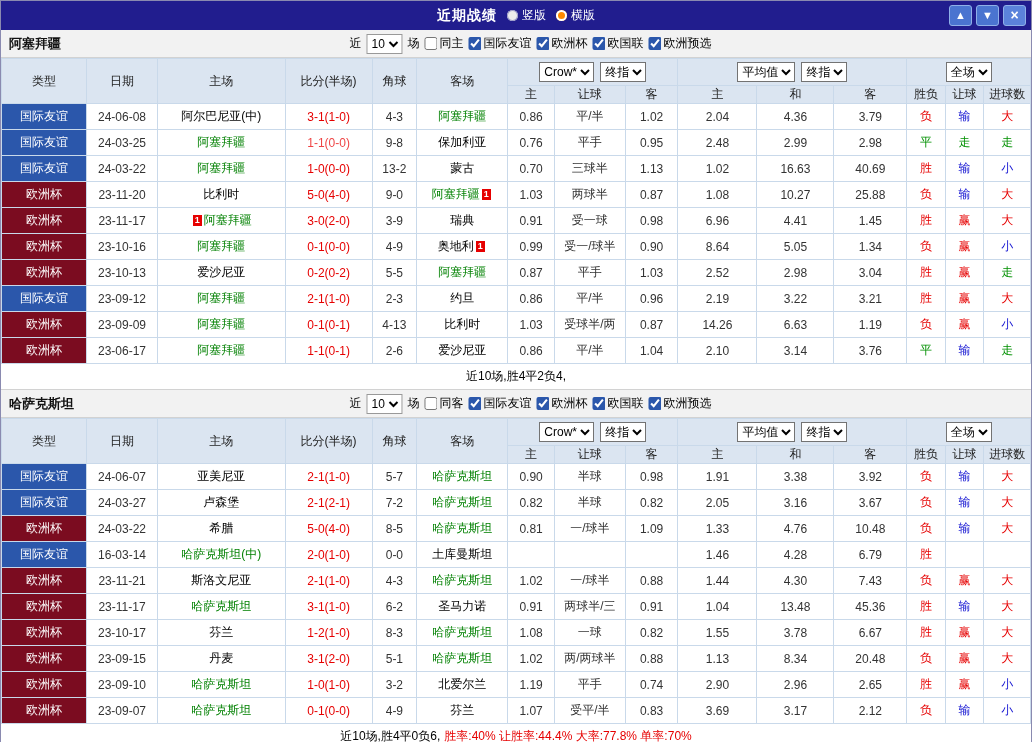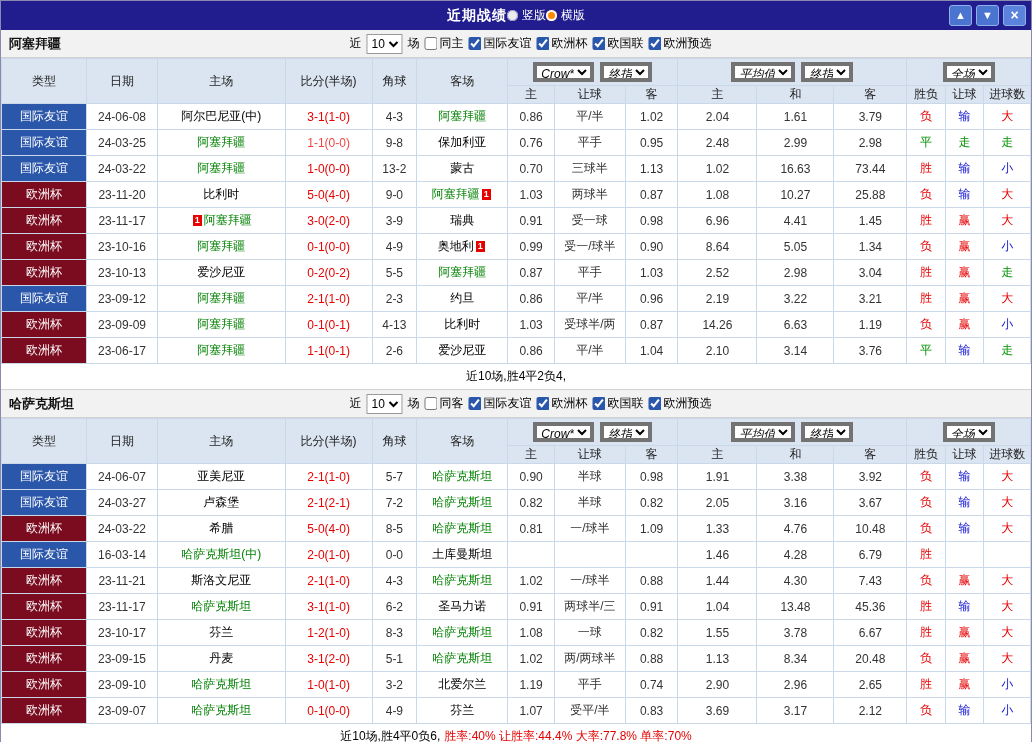--- a/index.html
+++ b/index.html
@@ -9,21 +9,21 @@
     width:1032px;
   }
   .window { width:1032px; border:1px solid #8a8ab0; }
 
   
   .titlebar {
     height:29px; background:#211d8e; position:relative;
     display:flex; align-items:center; color:#fff;
   }
   .titlebar-center {
-    margin:4px auto; display:flex; align-items:center; 
+    margin:4px auto; display:flex; align-items:center; gap:10px;
   }
   .page-title { font-size:14px; font-weight:bold; letter-spacing:1px; }
   .radio-opt { display:flex; align-items:center; gap:4px; font-size:12px; cursor:pointer; }
   .radio-dot {
     width:11px; height:11px; border-radius:50%;
     background:#ececec; box-shadow:inset 0 0 0 1px #9a9ac8;
   }
   .radio-dot.selected { background:#ff8a00; box-shadow:inset 0 0 0 2px #fff; }
   .tb-buttons { position:absolute; right:5px; top:4px; display:flex; gap:4px; }
   .tb-btn {
@@ -51,21 +51,21 @@
   table.grid { width:100%; border-collapse:collapse; table-layout:fixed; font-size:12px; }
   .grid th, .grid td {
     border:1px solid #c9d9ea; text-align:center; vertical-align:middle;
     white-space:nowrap; overflow:hidden; padding:0 1px;
   }
   .grid thead th { background:#dbe5f1; font-weight:normal; color:#222; }
   .grid thead tr.h1 th { height:27px; }
   .grid thead tr.h2 th { height:17px; font-size:12px; }
   .grid tbody td { height:26px; color:#333; background:#fff; }
   .hdr-selects { display:flex; justify-content:center; align-items:center; gap:6px; }
-  .hdr-selects select { font-size:12px; height:20px; border:4px solid #737373; background:#fff;font-style:italic; }
+  .hdr-selects select { font-size:12px; height:20px; border:1px solid #737373; background:#fff; }
   .rc-badge {
     display:inline-block; background:#e60000; color:#fff;
     font-size:9px; font-weight:bold; line-height:11px; min-width:9px;
     padding:0 1px; margin:0 2px; vertical-align:1px;
   }
 
   
   .summary {
     height:26px; display:flex; align-items:center; justify-content:center;
     font-size:12px; gap:4px; background:#fff; border-bottom:1px solid #d2d2d2;
@@ -186,21 +186,21 @@
             <td style="background: rgb(43, 87, 171); color: rgb(255, 255, 255);">国际友谊</td>
             <td>24-06-08</td>
             <td><span style="color: rgb(0, 0, 0);">阿尔巴尼亚(中)</span></td>
             <td style="color: rgb(230, 0, 0);">3-1(1-0)</td>
             <td>4-3</td>
             <td><span style="color: rgb(0, 128, 0);">阿塞拜疆</span></td>
             <td>0.86</td>
             <td>平/半</td>
             <td>1.02</td>
             <td>2.04</td>
-            <td>1.61</td>
+            <td>4.36</td>
             <td>3.79</td>
             <td style="color: rgb(230, 0, 0);">负</td>
             <td style="color: rgb(20, 20, 210);">输</td>
             <td style="color: rgb(230, 0, 0);">大</td>
           </tr>
           <tr>
             <td style="background: rgb(43, 87, 171); color: rgb(255, 255, 255);">国际友谊</td>
             <td>24-03-25</td>
             <td><span style="color: rgb(0, 128, 0);">阿塞拜疆</span></td>
             <td style="color: #ef4444;">1-1(0-0)</td>
@@ -221,21 +221,21 @@
             <td>24-03-22</td>
             <td><span style="color: rgb(0, 128, 0);">阿塞拜疆</span></td>
             <td style="color: rgb(230, 0, 0);">1-0(0-0)</td>
             <td>13-2</td>
             <td><span style="color: rgb(0, 0, 0);">蒙古</span></td>
             <td>0.70</td>
             <td>三球半</td>
             <td>1.13</td>
             <td>1.02</td>
             <td>16.63</td>
-            <td>73.44</td>
+            <td>40.69</td>
             <td style="color: rgb(230, 0, 0);">胜</td>
             <td style="color: rgb(20, 20, 210);">输</td>
             <td style="color: rgb(20, 20, 210);">小</td>
           </tr>
           <tr>
             <td style="background: rgb(123, 12, 32); color: rgb(255, 255, 255);">欧洲杯</td>
             <td>23-11-20</td>
             <td><span style="color: rgb(0, 0, 0);">比利时</span></td>
             <td style="color: rgb(230, 0, 0);">5-0(4-0)</td>
             <td>9-0</td>

